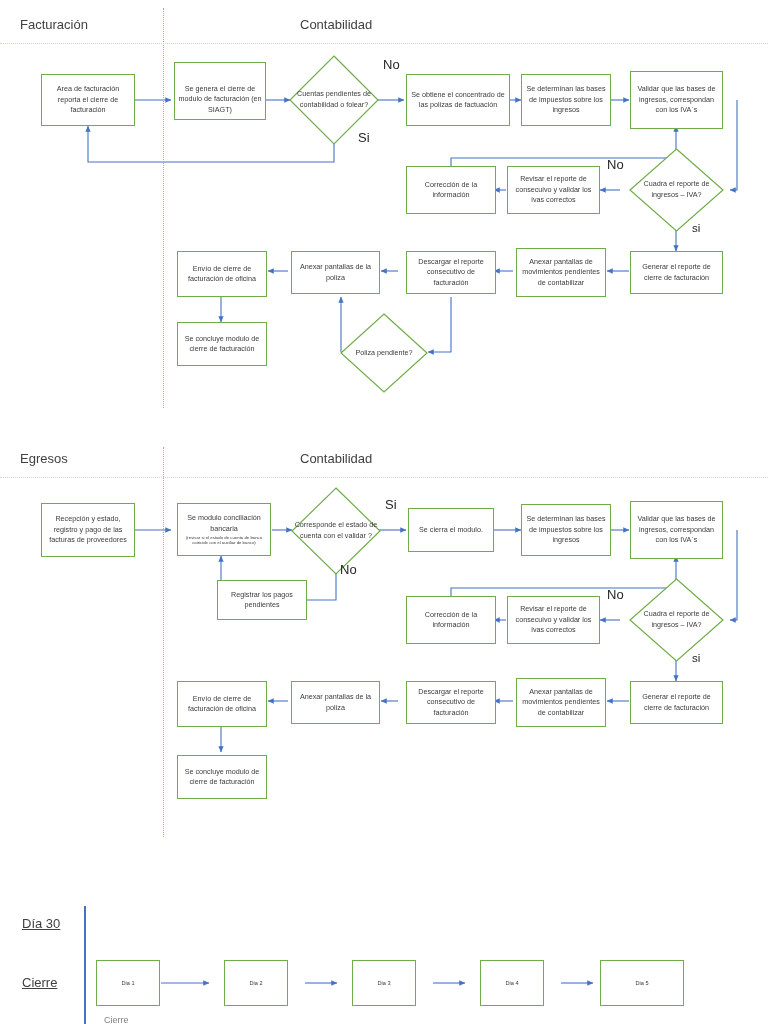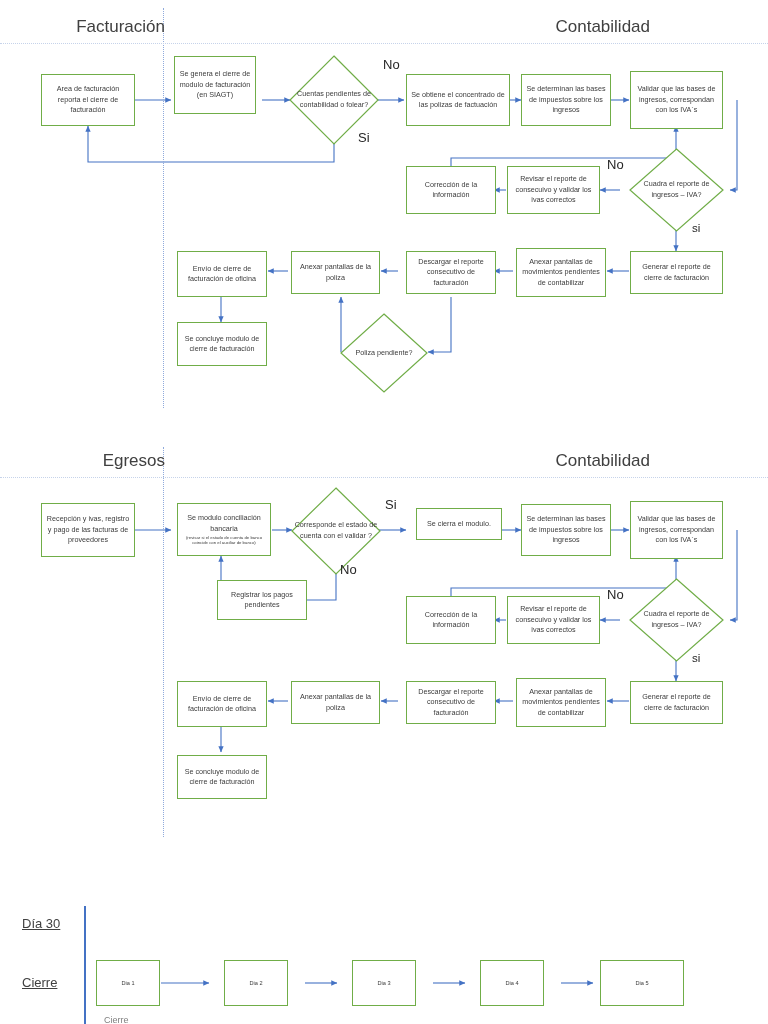--- a/index.html
+++ b/index.html
@@ -7,21 +7,21 @@
   #canvas{position:absolute;left:0;top:0;width:768px;height:1024px;}
   .node{position:absolute;box-sizing:border-box;border:1.2px solid #70ad47;background:#fff;
         display:flex;align-items:center;justify-content:center;text-align:center;
         font-size:7.2px;line-height:1.45;color:#3b3b3b;padding:4px 3px;}
   .node span{display:block;width:100%;}
   .nsub{display:block;font-size:4.3px;line-height:1.25;margin-top:1px;color:#3b3b3b;}
   .diamond{position:absolute;}
   .diamond .dlabel{position:absolute;left:0;top:0;width:100%;height:100%;
         display:flex;align-items:center;justify-content:center;text-align:center;
         font-size:7.2px;line-height:1.5;color:#3b3b3b;}
-  .swimlane-title{position:absolute;font-size:17px;color:#404040;text-align:right;}
+  .swimlane-title{position:absolute;font-size:13px;color:#404040;text-align:left;}
   .flag{position:absolute;font-size:13px;color:#262626;}
   .flag.small{font-size:11.5px;}
   .tl-label{position:absolute;font-size:13px;color:#404040;text-decoration:underline;}
   .tl-box{position:absolute;box-sizing:border-box;border:1.2px solid #70ad47;background:#fff;
         display:flex;align-items:center;justify-content:center;font-size:5.6px;color:#3b3b3b;}
   .tl-axis{position:absolute;background:#4472c4;}
   .tl-foot{position:absolute;font-size:9px;color:#404040;}
   .vdiv{position:absolute;width:0;border-left:1px dotted #8faadc;}
   .hdiv{position:absolute;height:0;border-top:1px dotted #c6d3ea;}
 </style>
@@ -105,21 +105,21 @@
 <div class="vdiv" style="left:163px;top:447px;height:390px;"></div>
 <div class="hdiv" style="left:0px;top:477px;width:768px;"></div>
 
 <div class="swimlane-title" style="left:20px;top:17px;width:145px;">Facturación</div>
 <div class="swimlane-title" style="left:300px;top:17px;width:350px;">Contabilidad</div>
 
 <div class="node" style="left:41px;top:74px;width:94px;height:52px;">
   <span>Area de facturación reporta el cierre de facturación</span>
   </div>
 
-<div class="node" style="left:174px;top:56px;width:82px;height:58px;">
+<div class="node" style="left:174px;top:62px;width:92px;height:58px;align-items:flex-end;">
   <span>Se genera el cierre de modulo de facturación (en SIAGT)</span>
   </div>
 
 <div class="diamond" style="left:289px;top:55px;width:90px;height:90px;">
   <svg width="90" height="90" viewBox="0 0 90 90">
       <polygon points="45,1 89,45 45,89 1,45" fill="#fff" stroke="#70ad47" stroke-width="1.2"></polygon>
     </svg>
   <div class="dlabel">
       <span>Cuentas pendientes de contabilidad o folear?</span>
     </div>
@@ -188,21 +188,21 @@
     </svg>
   <div class="dlabel">
       <span>Poliza pendiente?</span>
     </div>
 </div>
 
 <div class="swimlane-title" style="left:20px;top:451px;width:145px;">Egresos</div>
 <div class="swimlane-title" style="left:300px;top:451px;width:350px;">Contabilidad</div>
 
 <div class="node" style="left:41px;top:503px;width:94px;height:54px;">
-  <span>Recepción y ivas, registro y pago de las facturas de proveedores</span>
+  <span>Recepción y estado, registro y pago de las facturas de proveedores</span>
   </div>
 
 <div class="node" style="left:177px;top:503px;width:94px;height:53px;flex-direction:column;">
   <span>Se modulo conciliación bancaria</span>
   <span class="nsub">(revisar si el estado de cuenta de banco coincide con el auxiliar de banco)</span>
   </div>
 
 <div class="diamond" style="left:291px;top:487px;width:90px;height:88px;">
   <svg width="90" height="88" viewBox="0 0 90 88">
       <polygon points="45,1 89,44 45,87 1,44" fill="#fff" stroke="#70ad47" stroke-width="1.2"></polygon>
@@ -211,21 +211,21 @@
       <span>Corresponde el estado de cuenta con el validar ?</span>
     </div>
 </div>
 <div class="flag" style="left:385px;top:497px;">Si</div>
 <div class="flag" style="left:340px;top:562px;">No</div>
 
 <div class="node" style="left:177px;top:580px;width:90px;height:40px;margin-left:40px;">
   <span>Registrar los pagos pendientes</span>
   </div>
 
-<div class="node" style="left:408px;top:508px;width:86px;height:32px;margin-left:8px;">
+<div class="node" style="left:408px;top:508px;width:86px;height:44px;">
   <span>Se cierra el modulo.</span>
   </div>
 
 <div class="node" style="left:521px;top:504px;width:90px;height:52px;">
   <span>Se determinan las bases de impuestos sobre los ingresos</span>
   </div>
 
 <div class="node" style="left:630px;top:501px;width:93px;height:58px;">
   <span>Validar que las bases de ingresos, correspondan con los IVA´s</span>
   </div>

